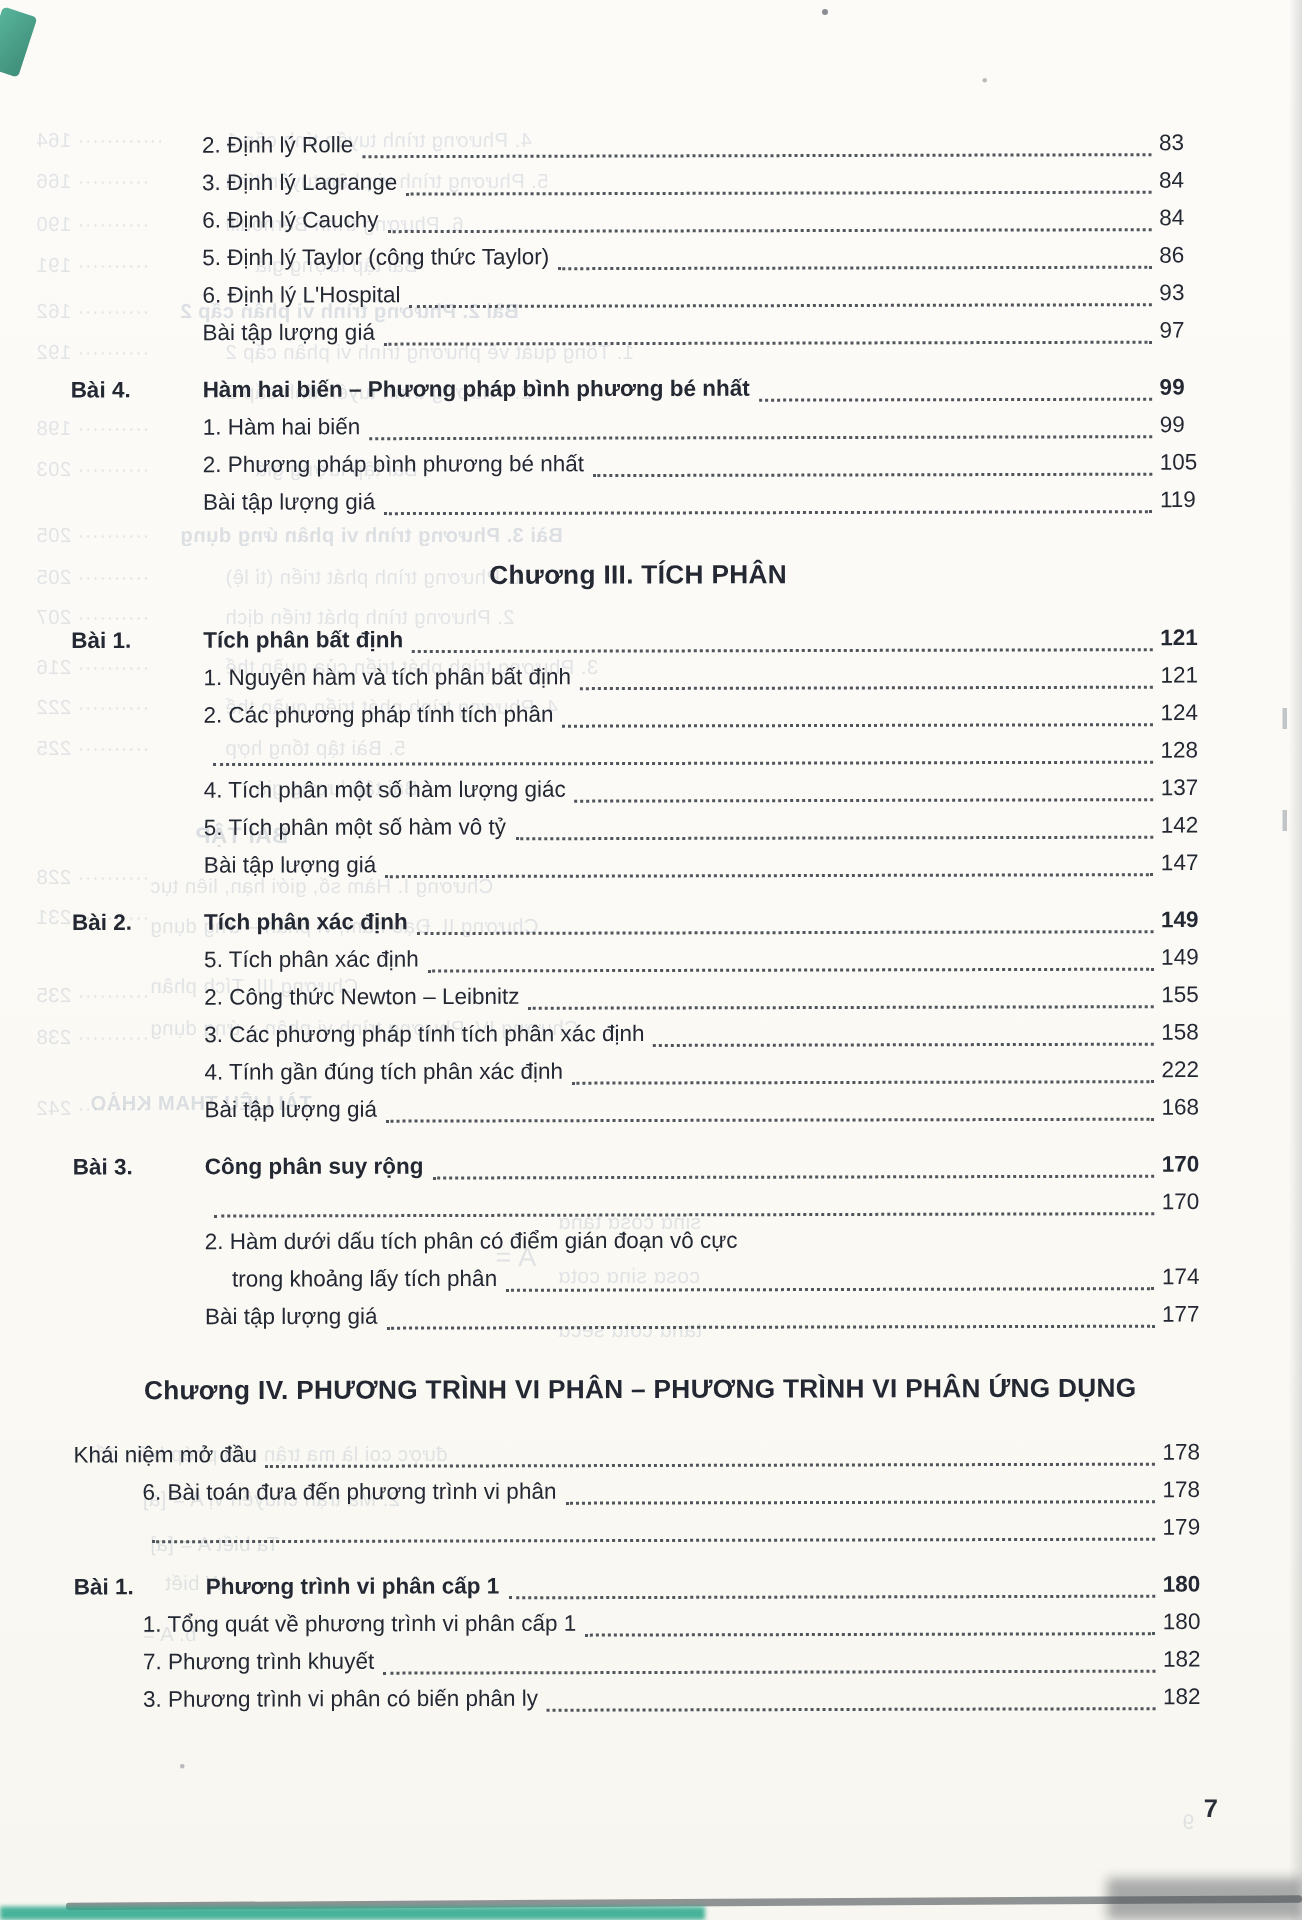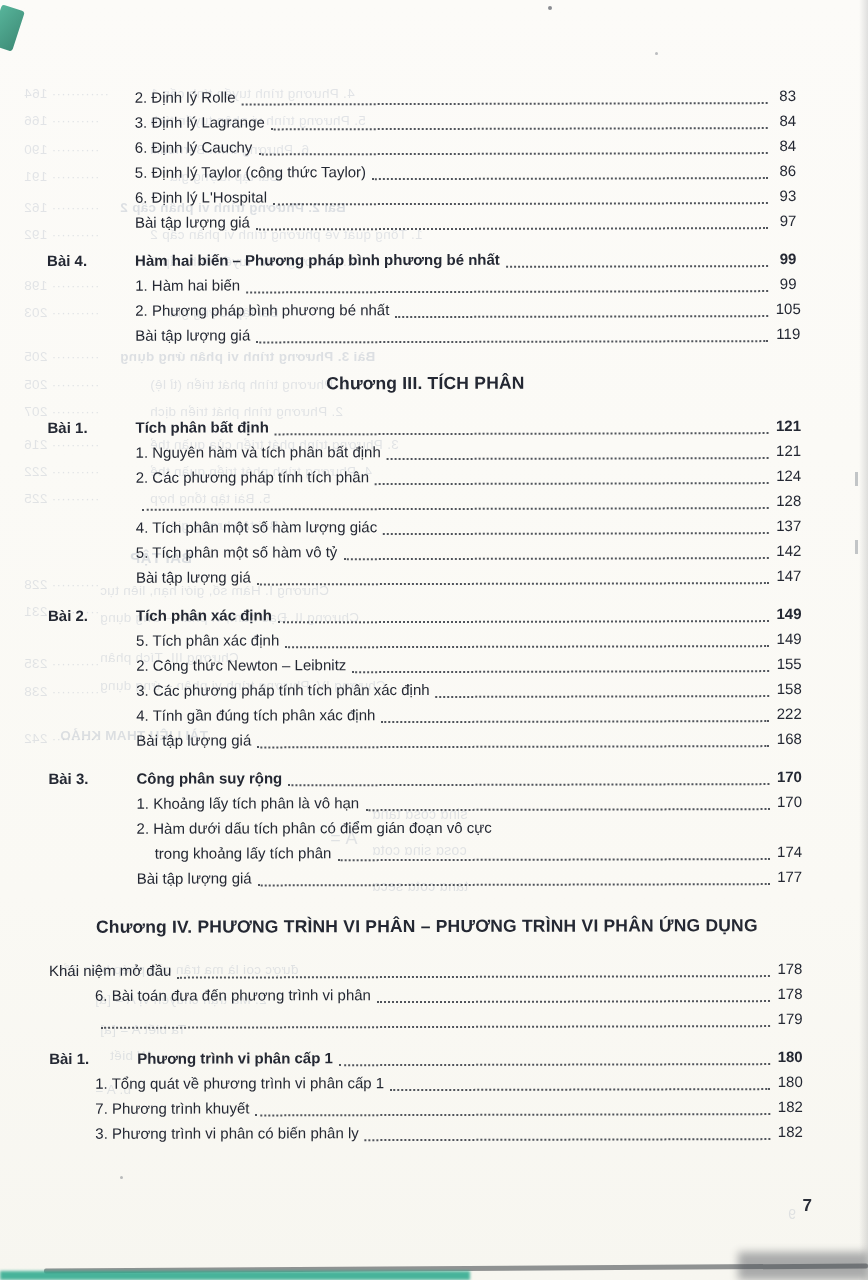--- a/index.html
+++ b/index.html
@@ -28,21 +28,21 @@
   }
   
   .content {
     position: absolute; left: 48px; right: 64px; top: 84px; z-index: 2;
     transform: rotate(-0.15deg);
   }
   .row { display: flex; align-items: flex-end; font-size: 15px; line-height: 25px; }
   .row .label { flex: none; width: 88px; font-weight: 700; }
   .row .title { flex: none; white-space: nowrap; }
   .row .dots  { flex: 1; min-width: 12px; margin: 0 5px 4px 6px; border-bottom: 2px dotted #50545b; }
-  .row .pg    { flex: none; min-width: 30px; text-align: center; }
+  .row .pg    { flex: none; min-width: 30px; text-align: left; }
   .row.bold .title, .row.bold .pg { font-weight: 700; }
   .row.indent-1 { padding-left: 46px; }
   .row.indent-2 { padding-left: 88px; }
   .row.indent-3 { padding-left: 106px; }
   .row.gap { margin-top: 13px; }
   .chapter {
     text-align: center; font-weight: 700; font-size: 17.5px;
     margin: 26px 0 20px; letter-spacing: 0.2px; white-space: nowrap;
   }
   .page-number {
@@ -280,21 +280,20 @@
     <span class="pg">168</span>
   </div>
       <div class="row indent-0 bold gap">
     <span class="label">Bài 3.</span>
     <span class="title">Công phân suy rộng</span>
     <span class="dots"></span>
     <span class="pg">170</span>
   </div>
       <div class="row indent-2">
 
-    <span class="title">1. Khoảng lấy tích phân là vô hạn</span>
     <span class="dots"></span>
     <span class="pg">170</span>
   </div>
       <div class="row indent-2">
 
     <span class="title">2. Hàm dưới dấu tích phân có điểm gián đoạn vô cực</span>
 
   </div>
       <div class="row indent-3">
 

